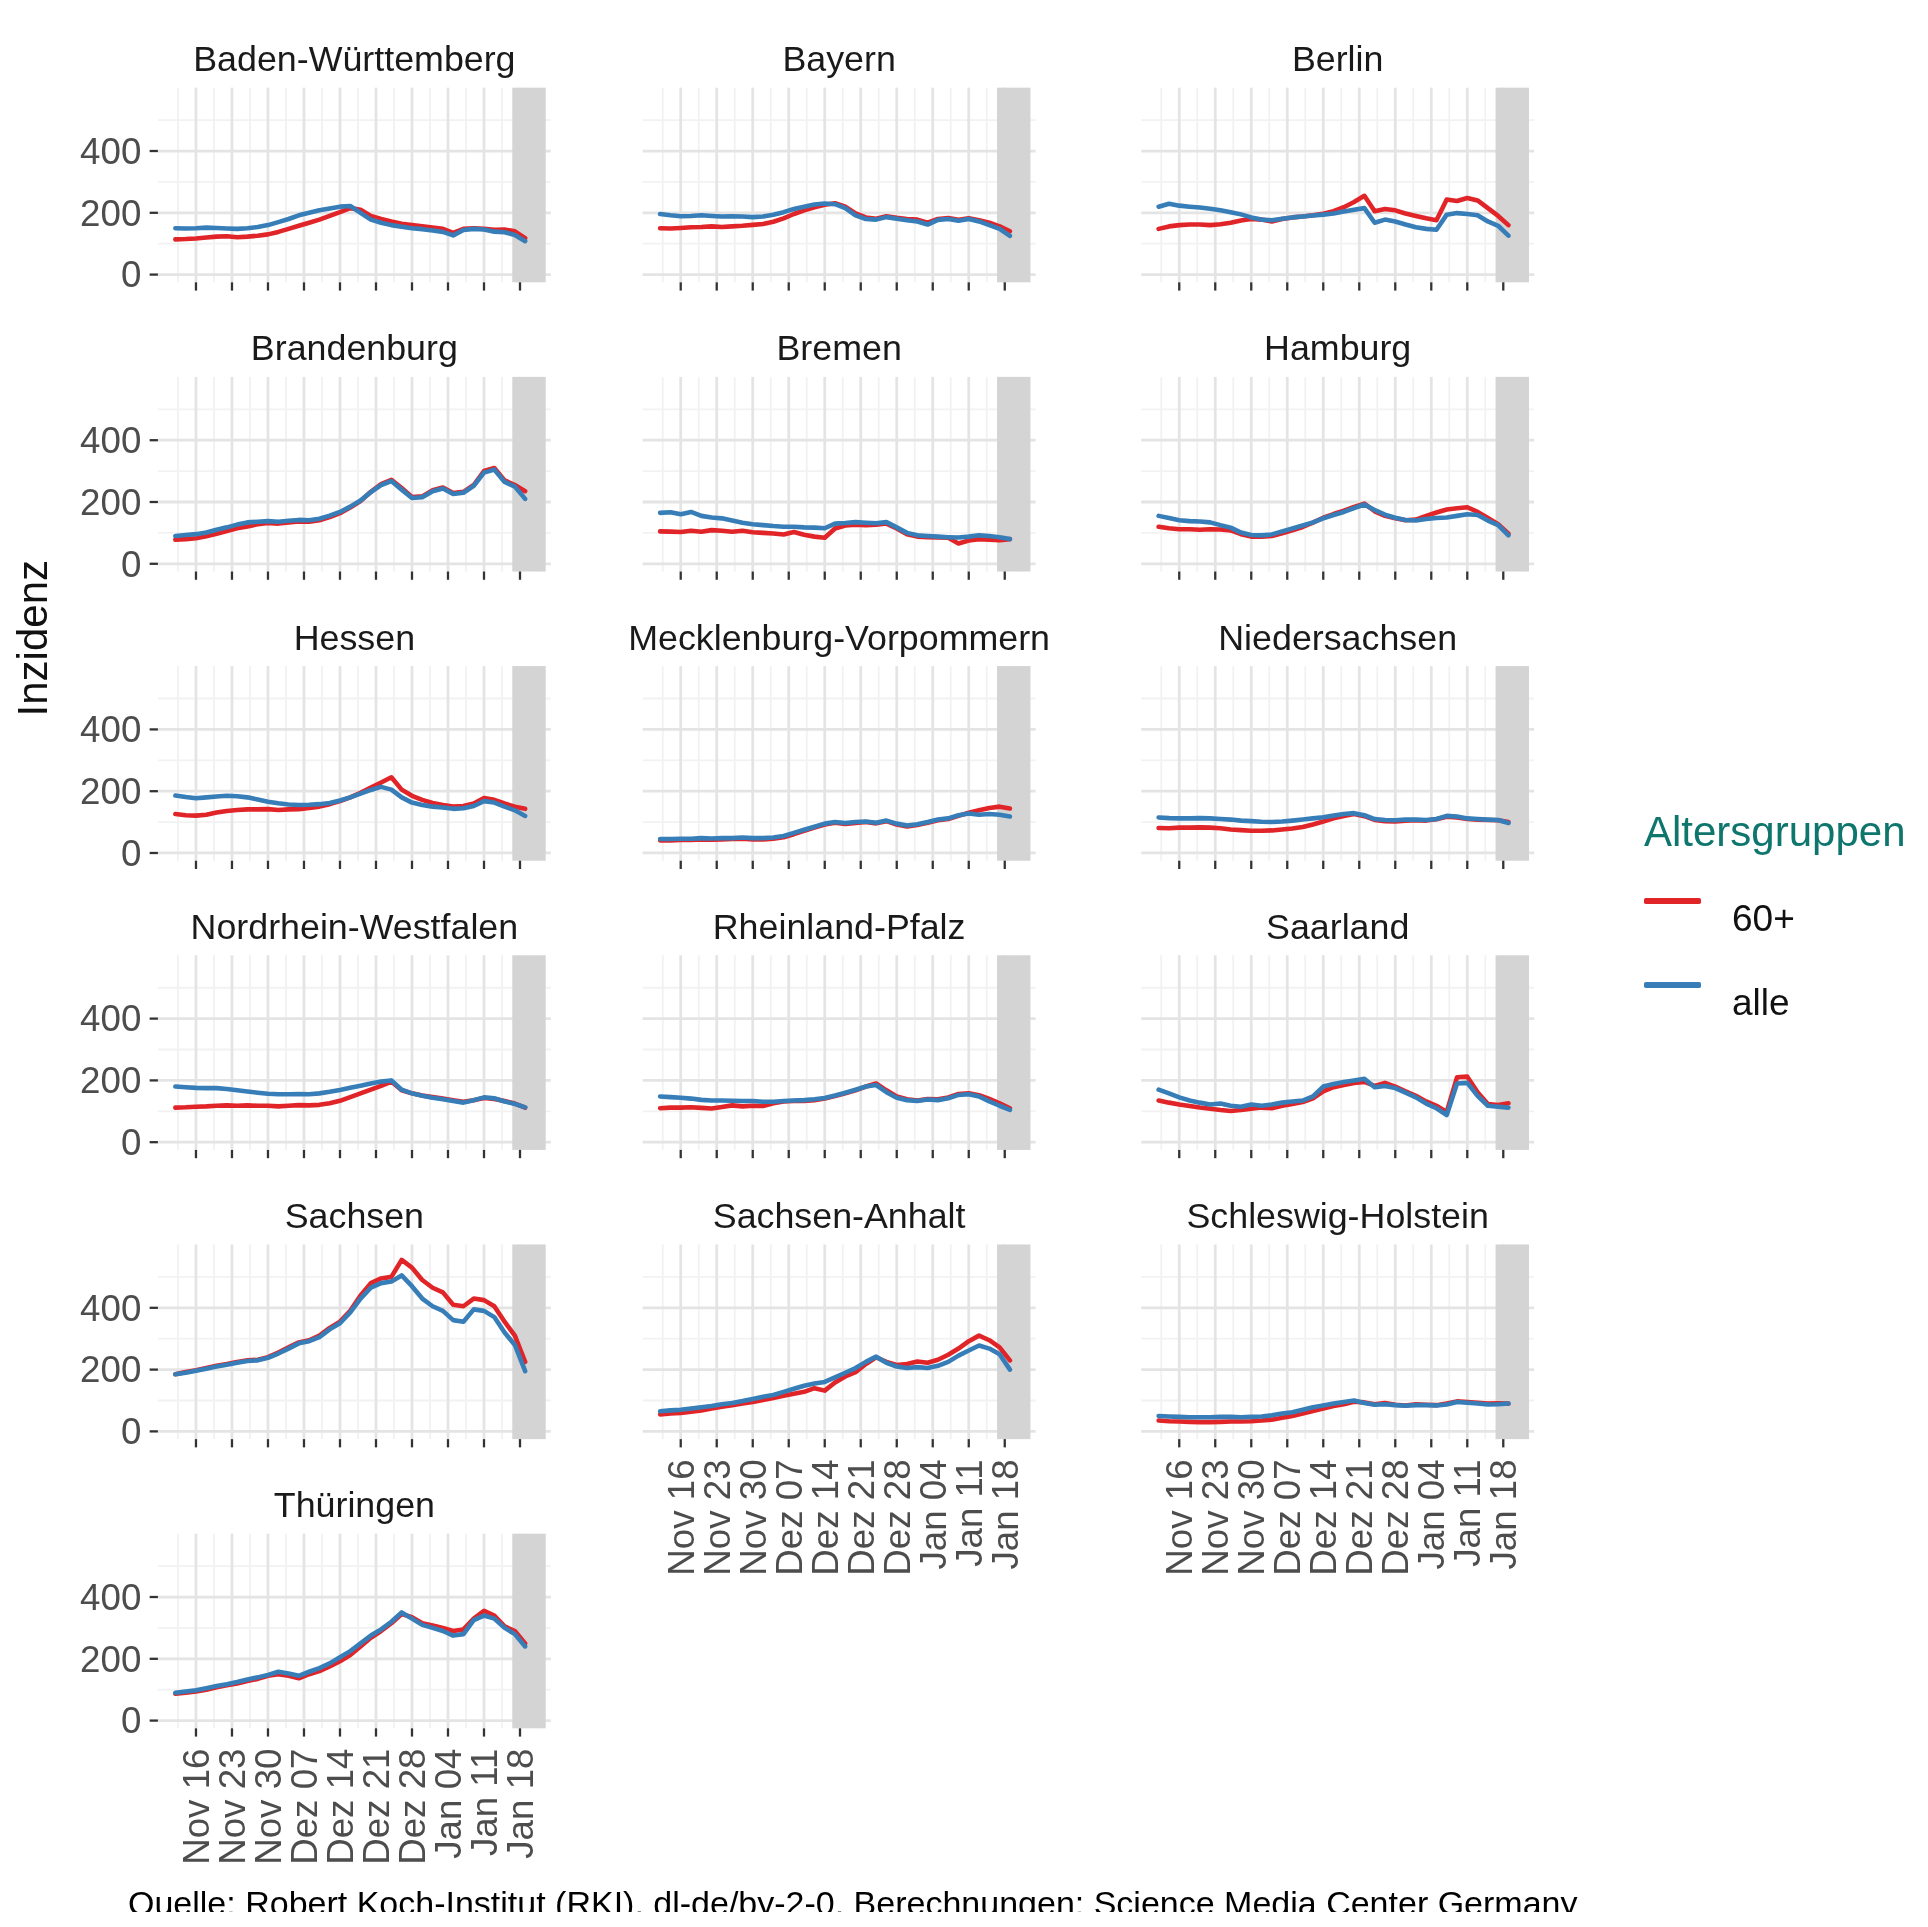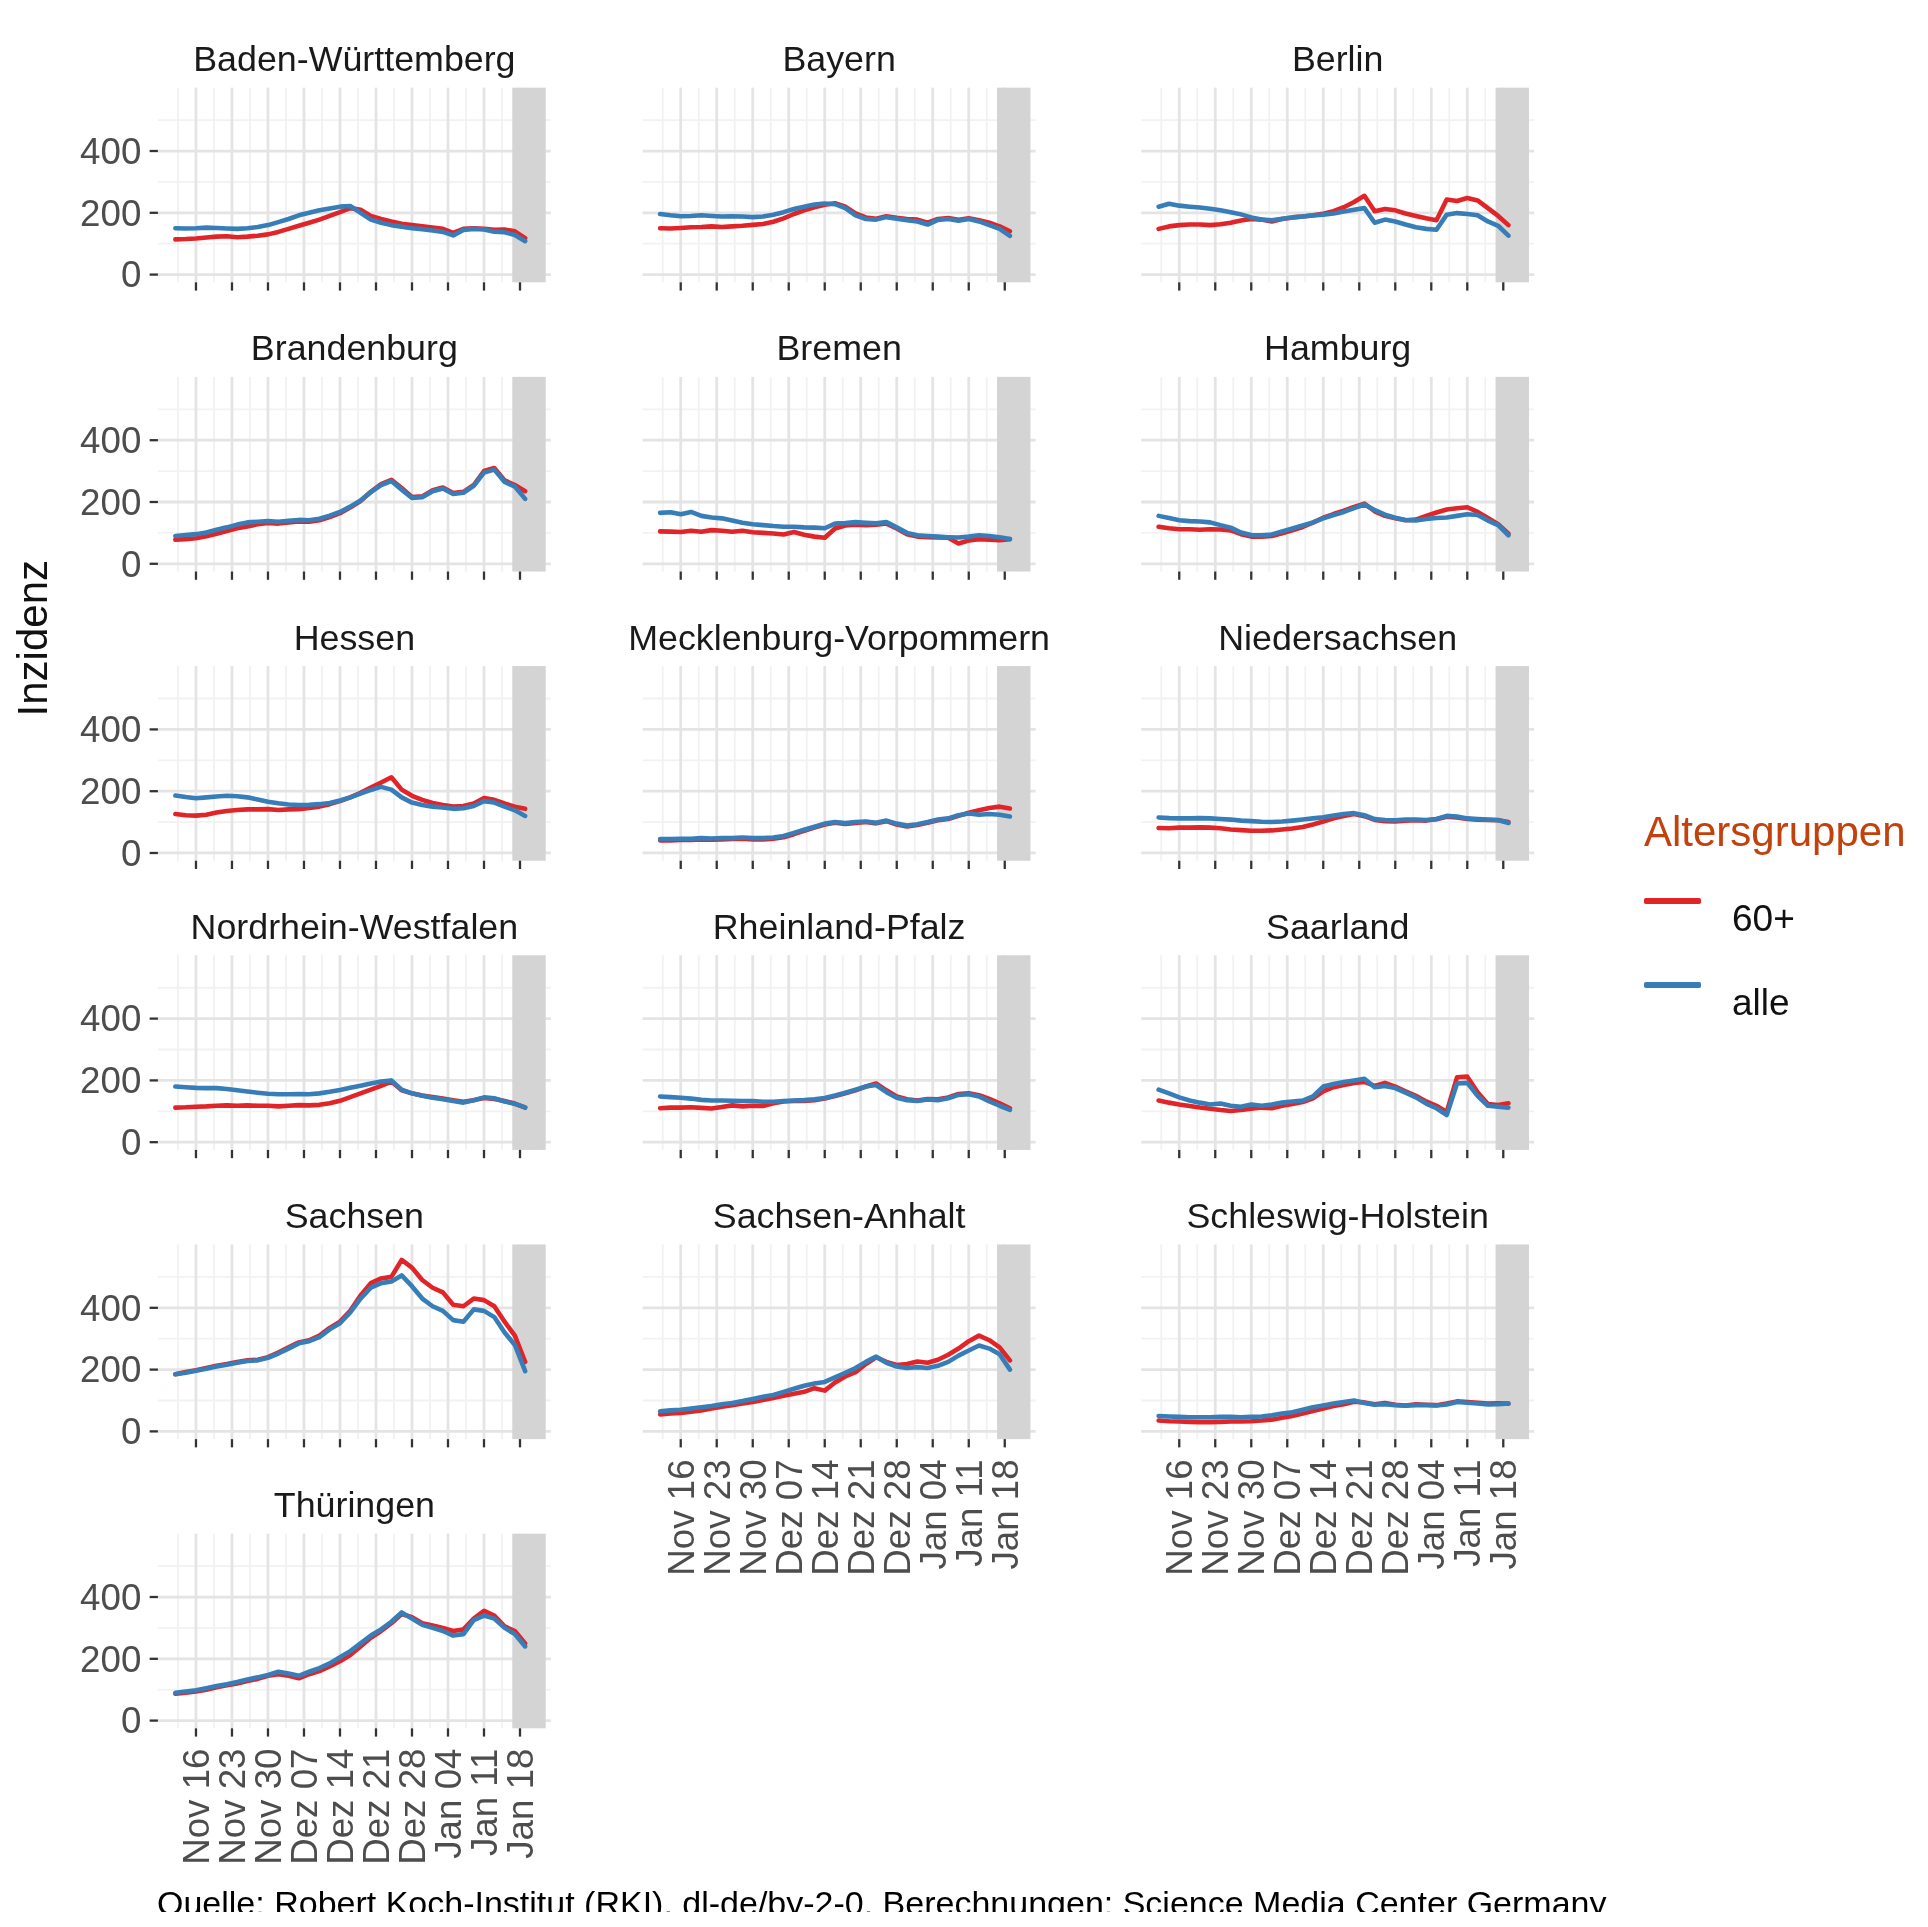--- a/index.html
+++ b/index.html
@@ -3,25 +3,25 @@
 <meta charset="utf-8">
 <style>
   html,body{margin:0;padding:0;background:#fff;}
   .page{position:relative;width:1928px;height:1912px;background:#ffffff;
         font-family:"Liberation Sans",sans-serif;overflow:hidden;}
   #plot-svg{position:absolute;left:0;top:0;}
   #plot-svg text{font-family:"Liberation Sans",sans-serif;}
   .y-axis-title{position:absolute;left:9.2px;top:560px;writing-mode:vertical-rl;
         transform:rotate(180deg);font-size:42px;color:#111;}
   .legend{position:absolute;left:1644px;top:808px;width:275px;}
-  .legend-title{font-size:42px;color:#c2410c;}
+  .legend-title{font-size:42px;color:#0f766e;}
   .legend-item{display:flex;margin-top:42px;}
   .swatch{display:inline-block;width:57px;height:5.5px;border-radius:1.8px;}
   .legend-label{font-size:37px;color:#111;margin-left:31px;}
-  .caption{position:absolute;left:157px;top:1884px;font-size:34px;color:#000;white-space:nowrap;}
+  .caption{position:absolute;left:128px;top:1884px;font-size:34px;color:#000;white-space:nowrap;}
 </style>
 </head>
 <body>
 
 <div class="page">
   <svg id="plot-svg" width="1928" height="1928" viewBox="0 0 2100 2099">
       <g>
         <line x1="172" x2="600" y1="264.93650793650795" y2="264.93650793650795" stroke="#f2f2f2" stroke-width="2"></line>
         <line x1="172" x2="600" y1="197.6349206349206" y2="197.6349206349206" stroke="#f2f2f2" stroke-width="2"></line>
         <line x1="172" x2="600" y1="130.33333333333331" y2="130.33333333333331" stroke="#f2f2f2" stroke-width="2"></line>

